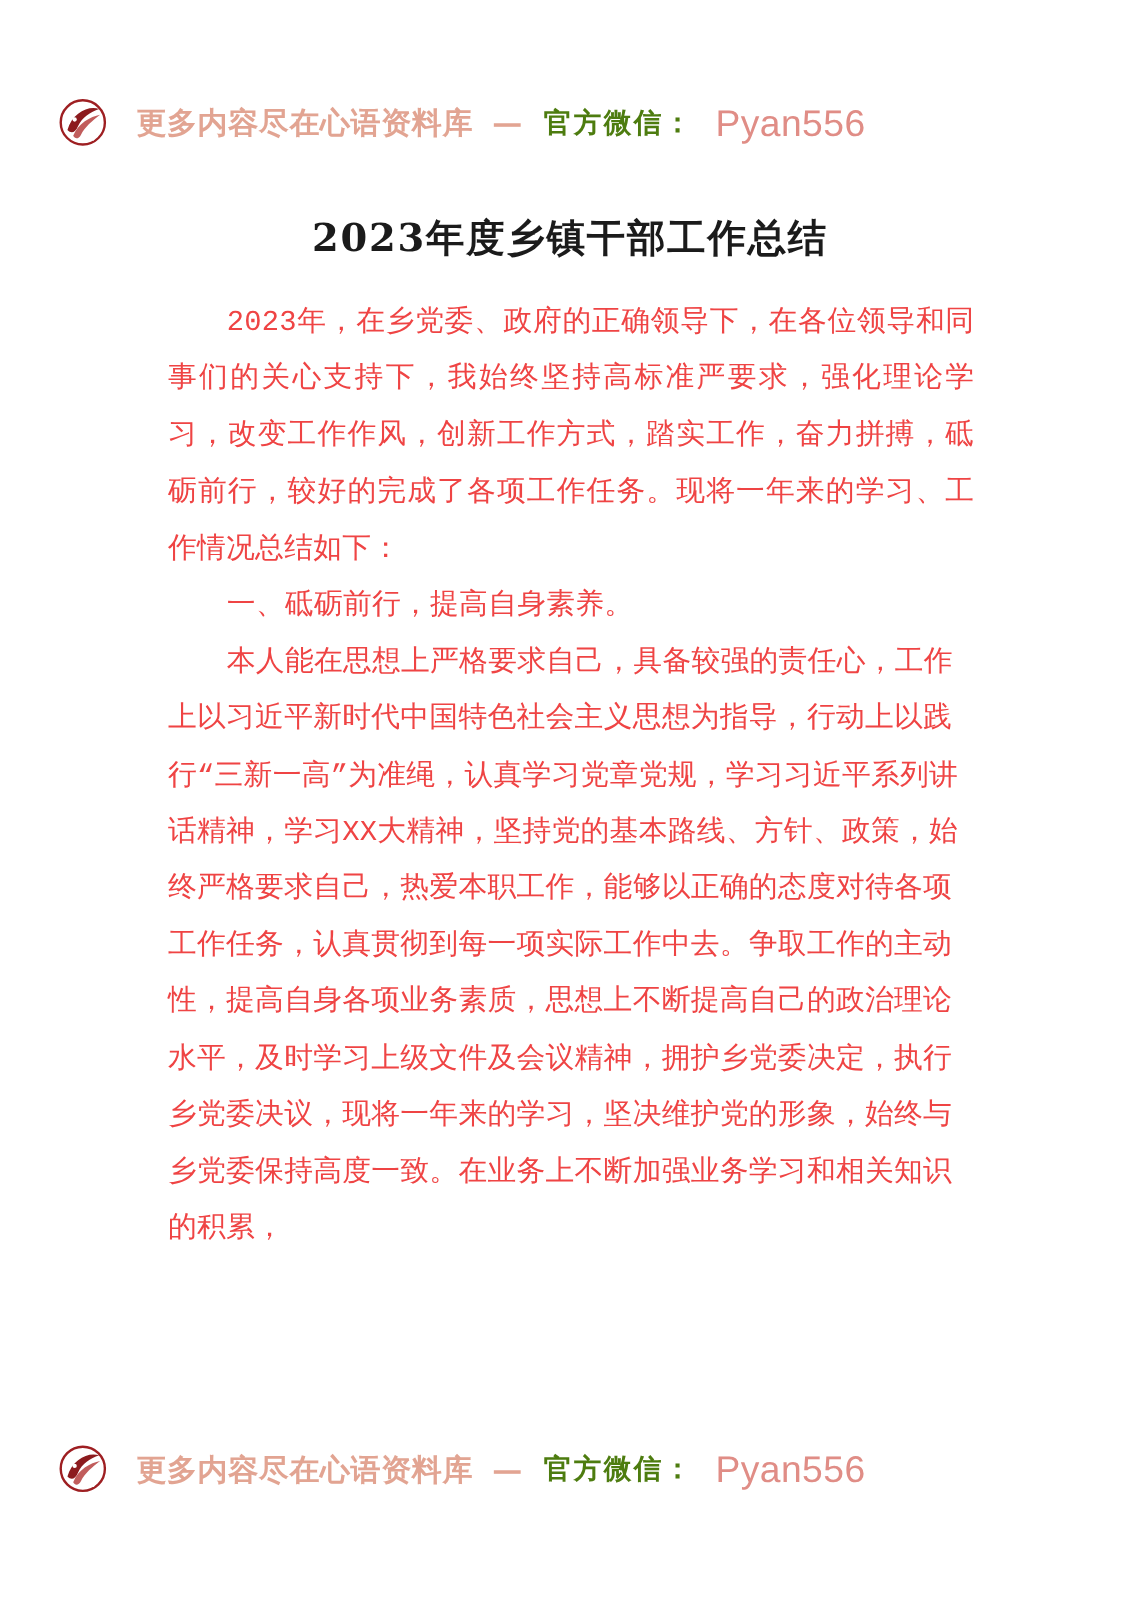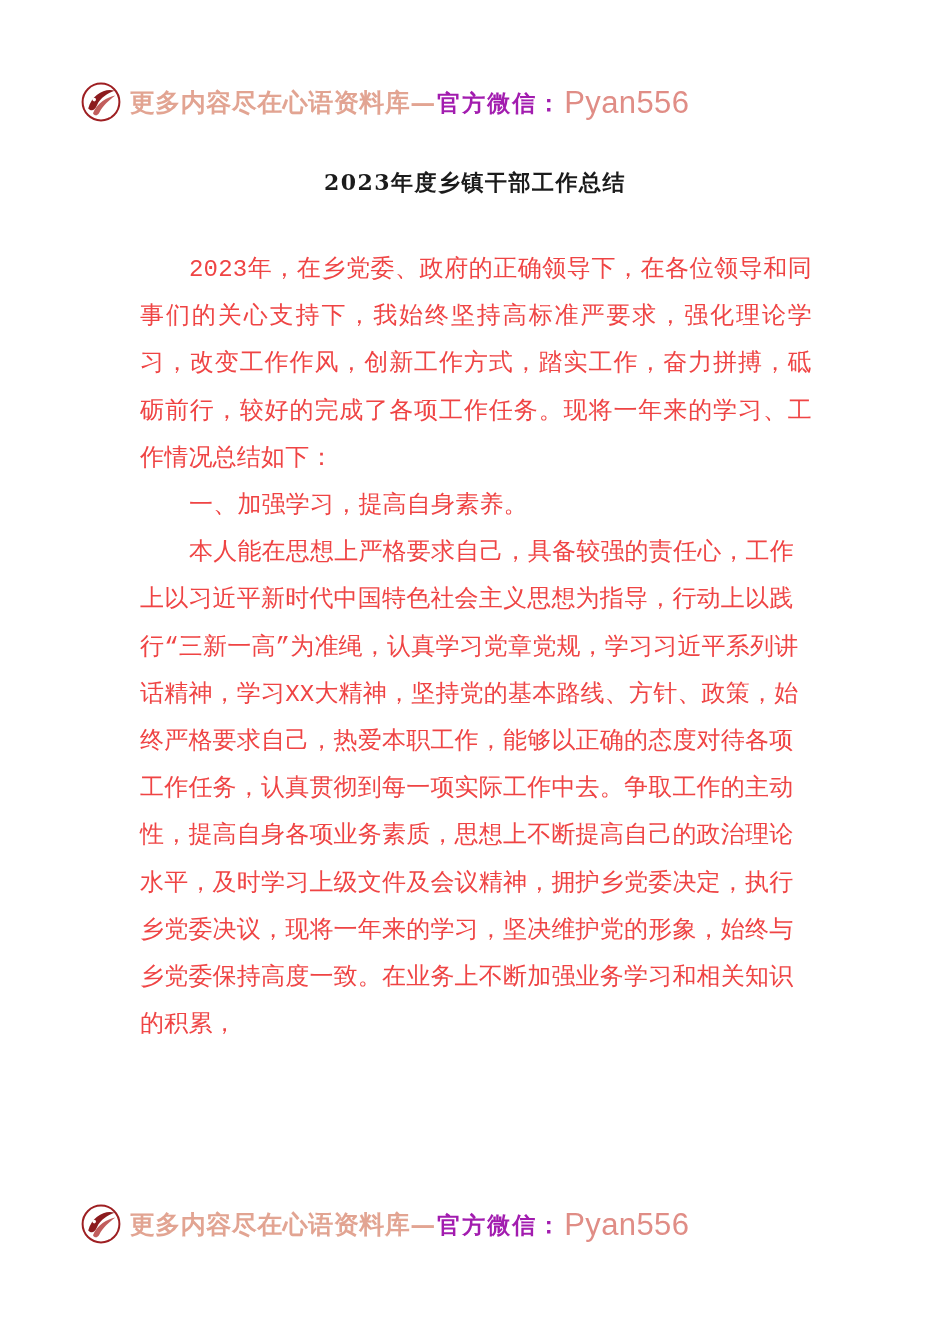--- a/index.html
+++ b/index.html
@@ -23,21 +23,21 @@
   }
 
   
   .watermark {
     position: absolute;
     left: 0;
     width: 770px;
     display: flex;
     align-items: center;
     justify-content: center;
-    gap: 0px;
+    gap: 16px;
     white-space: nowrap;
     user-select: none;
   }
   .watermark-header { top: 82px; }
   .watermark-footer { top: 1204px; }
 
   .wm-logo {
     width: 40px;
     height: 40px;
     margin-right: 9px;
@@ -57,44 +57,44 @@
     font-family: "DejaVu Serif", "Liberation Serif", serif;
     font-size: 25px;
     font-weight: 700;
     color: #e2a492;
     line-height: 1;
   }
   .wm-wechat {
     font-family: "DejaVu Serif", "Liberation Serif", serif;
     font-size: 23px;
     font-weight: 700;
-    color: #a21caf;
+    color: #4d7c0f;
     letter-spacing: 2px;
     line-height: 1;
     margin-left: 2px;
   }
   .wm-id {
     font-family: "Liberation Sans", "DejaVu Sans", sans-serif;
     font-size: 31px;
     font-weight: 400;
     color: #e08d86;
     letter-spacing: 0.4px;
     line-height: 1;
     margin-left: 2px;
   }
 
   
   .doc-title {
     position: absolute;
-    top: 160px;
+    top: 176px;
     left: 0;
     width: 950px;
     text-align: center;
     font-family: "DejaVu Serif", "Liberation Serif", serif;
-    font-size: 22px;
+    font-size: 32px;
     font-weight: 700;
     color: #1b1b1b;
     letter-spacing: 1.5px;
     line-height: 44px;
   }
 
   
   .body-area {
     position: absolute;
     top: 246px;
@@ -133,21 +133,21 @@
     <span class="wm-cn">更多内容尽在心语资料库</span>
     <span class="wm-dash">—</span>
     <span class="wm-wechat">官方微信：</span>
     <span class="wm-id">Pyan556</span>
   </div>
 
   <div class="doc-title">2023年度乡镇干部工作总结</div>
 
   <div class="body-area">
     <p class="para">2023年，在乡党委、政府的正确领导下，在各位领导和同事们的关心支持下，我始终坚持高标准严要求，强化理论学习，改变工作作风，创新工作方式，踏实工作，奋力拼搏，砥砺前行，较好的完成了各项工作任务。现将一年来的学习、工作情况总结如下：</p>
-    <p class="para">一、加强学习，提高自身素养。</p>
+    <p class="para">一、砥砺前行，提高自身素养。</p>
     <p class="para para-last">本人能在思想上严格要求自己，具备较强的责任心，工作上以习近平新时代中国特色社会主义思想为指导，行动上以践行“三新一高”为准绳，认真学习党章党规，学习习近平系列讲话精神，学习XX大精神，坚持党的基本路线、方针、政策，始终严格要求自己，热爱本职工作，能够以正确的态度对待各项工作任务，认真贯彻到每一项实际工作中去。争取工作的主动性，提高自身各项业务素质，思想上不断提高自己的政治理论水平，及时学习上级文件及会议精神，拥护乡党委决定，执行乡党委决议，现将一年来的学习，坚决维护党的形象，始终与乡党委保持高度一致。在业务上不断加强业务学习和相关知识的积累，</p>
   </div>
 
   <div class="watermark watermark-footer">
     <svg class="wm-logo" viewBox="0 0 100 100">
       <circle cx="50" cy="50" r="46" fill="none" stroke="#9e1f22" stroke-width="5"></circle>
       <path d="M18 66 C28 30 62 14 84 22 C66 28 48 40 40 58 C34 72 26 74 18 66 Z" fill="#8c1b1e"></path>
       <path d="M30 78 C40 52 66 38 86 34 C70 46 54 60 46 76 C42 84 34 86 30 78 Z" fill="#b6413f" opacity="0.85"></path>
       <circle cx="33" cy="44" r="4.5" fill="#ffffff"></circle>
       <path d="M62 60 C70 66 74 76 72 86" fill="none" stroke="#ffffff" stroke-width="4" stroke-linecap="round"></path>

